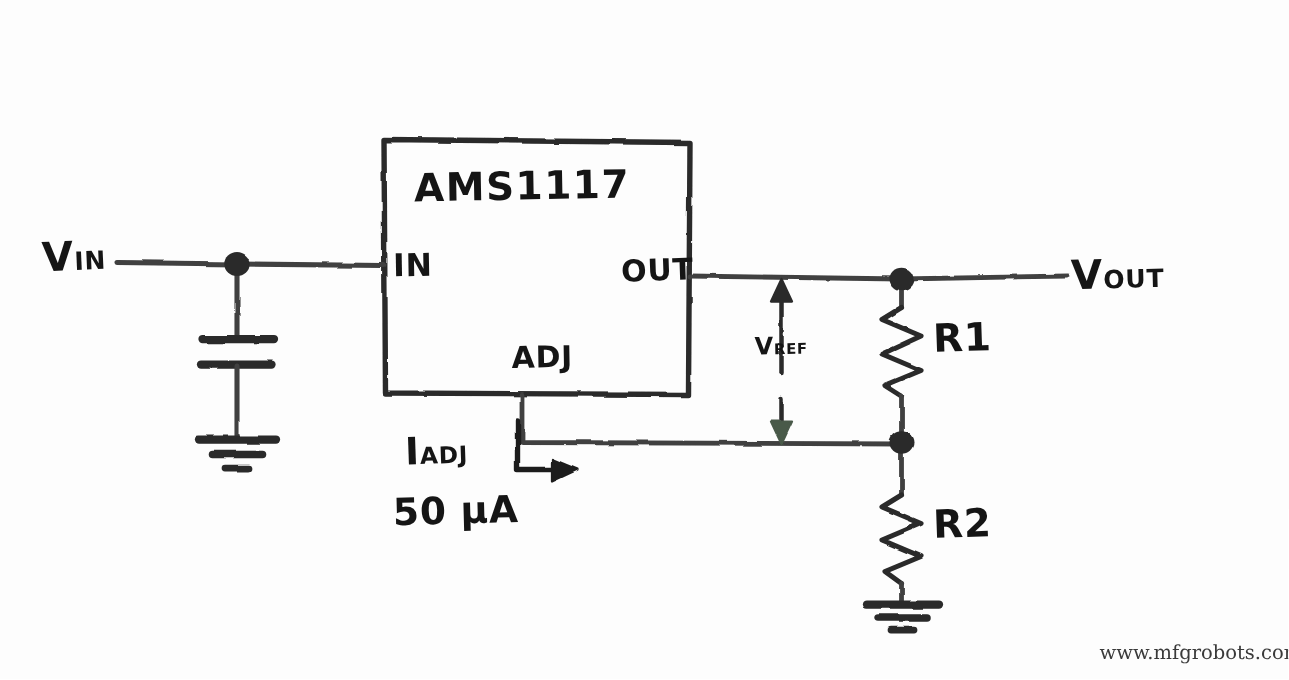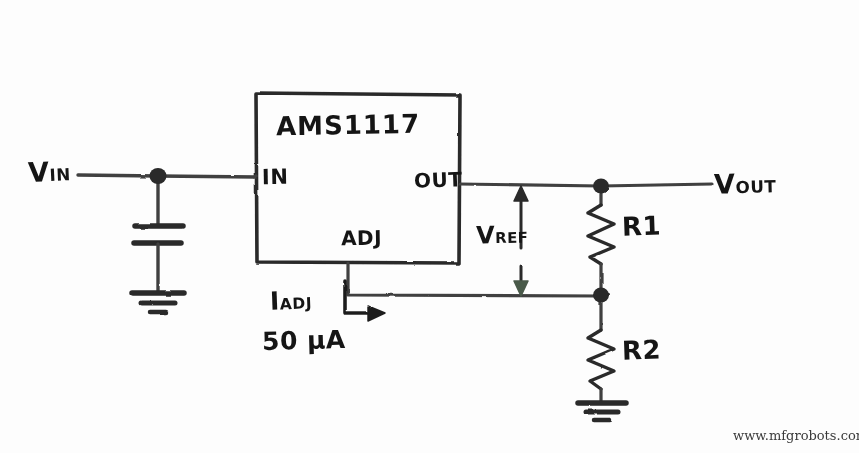--- a/index.html
+++ b/index.html
@@ -35,21 +35,21 @@
     font-size: 0.62em;
     letter-spacing: 0.5px;
   }
   
   #lbl-vin      { left: 28px;  top: 158px; font-size: 27px; transform: rotate(-2.5deg); }
   #lbl-vout     { left: 714px; top: 170px; font-size: 27px; transform: rotate(-1.5deg); }
   #lbl-ams      { left: 276px; top: 112px; font-size: 26px; transform: rotate(-1deg); letter-spacing: 1px; }
   #lbl-in       { left: 262px; top: 167px; font-size: 21px; transform: rotate(-1deg); }
   #lbl-out      { left: 414px; top: 170px; font-size: 20px; transform: rotate(-2deg); }
   #lbl-adj      { left: 341px; top: 228px; font-size: 20px; transform: rotate(-1deg); }
-  #lbl-vref     { left: 476px; top: 223px; font-size: 24px; transform: rotate(-1deg); }
+  #lbl-vref     { left: 503px; top: 223px; font-size: 16px; transform: rotate(-1deg); }
   #lbl-r1       { left: 622px; top: 213px; font-size: 26px; transform: rotate(-2deg); }
   #lbl-r2       { left: 622px; top: 337px; font-size: 26px; transform: rotate(-2deg); }
   #lbl-iadj     { left: 270px; top: 288px; font-size: 25px; transform: rotate(-2deg); }
   #lbl-current  { left: 262px; top: 328px; font-size: 25px; transform: rotate(-1.5deg); }
   #watermark {
     position: absolute;
     left: 733px;
     top: 428px;
     font-family: "DejaVu Serif", serif;
     font-size: 13px;

